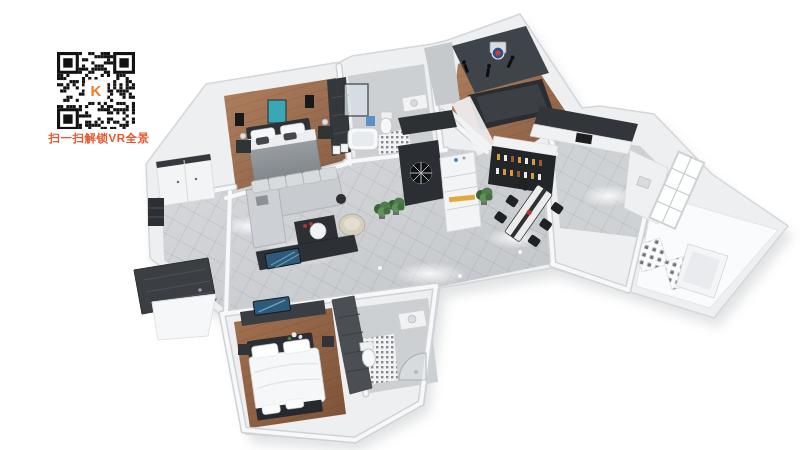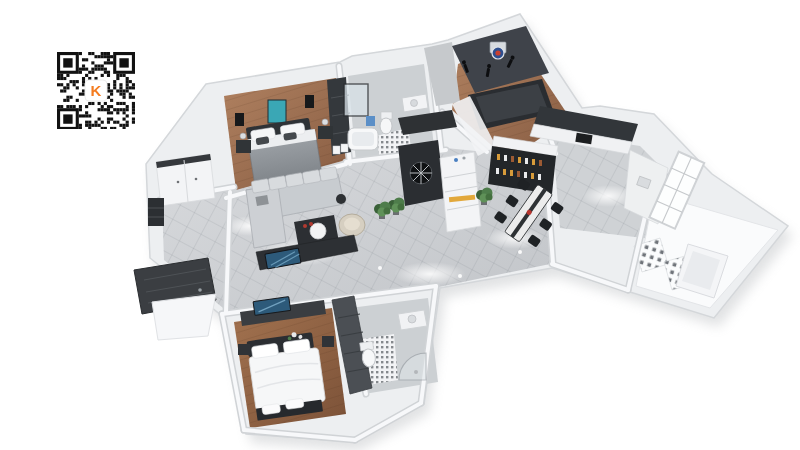--- a/index.html
+++ b/index.html
@@ -550,14 +550,15 @@
           <rect x="0" y="56.160000000000004" width="21.84" height="21.84"></rect>
           <rect x="3.12" y="59.28" width="15.600000000000001" height="15.600000000000001" fill="#ffffff"></rect>
           <rect x="6.24" y="62.400000000000006" width="9.36" height="9.36" fill="#121212"></rect>
         </g>
     <g>
       <rect x="28" y="28" width="22" height="21" rx="4" fill="#ffffff" stroke="#ededed"></rect>
       <text x="39" y="44" text-anchor="middle" font-family="Liberation Sans, sans-serif" font-size="15" font-weight="bold" fill="#f47c20">K</text>
     </g>
   </svg>
 </div>
+<div class="qr-caption">扫一扫解锁VR全景</div>
 
 </div>
 
 </body></html>

